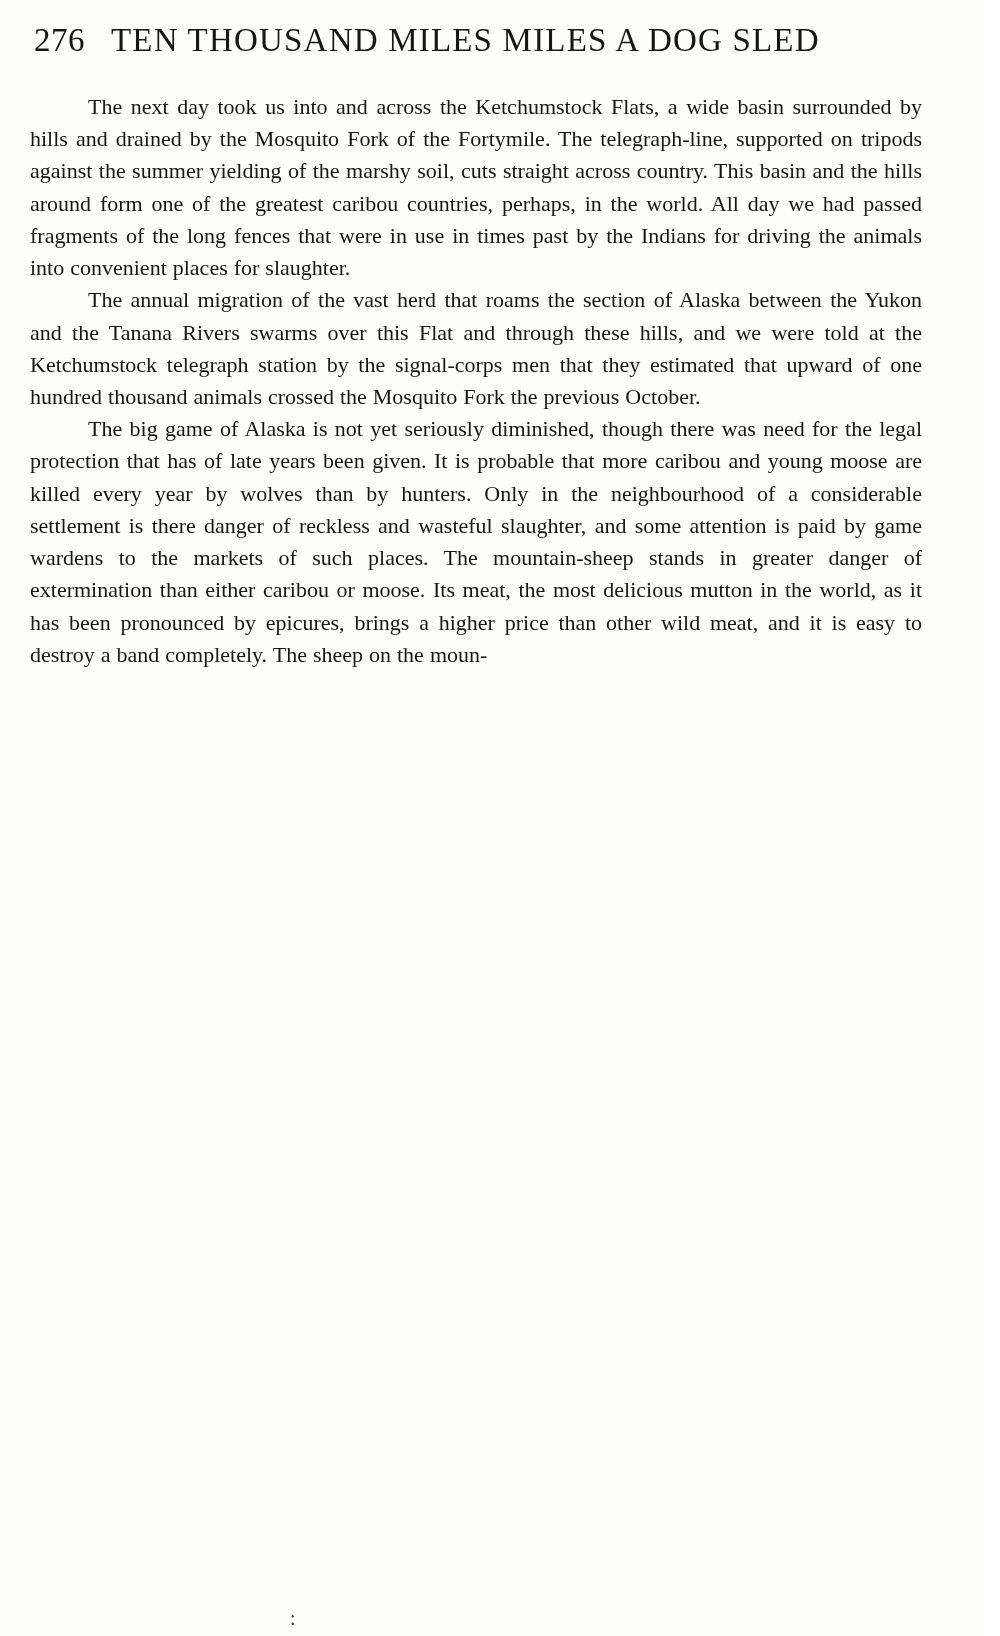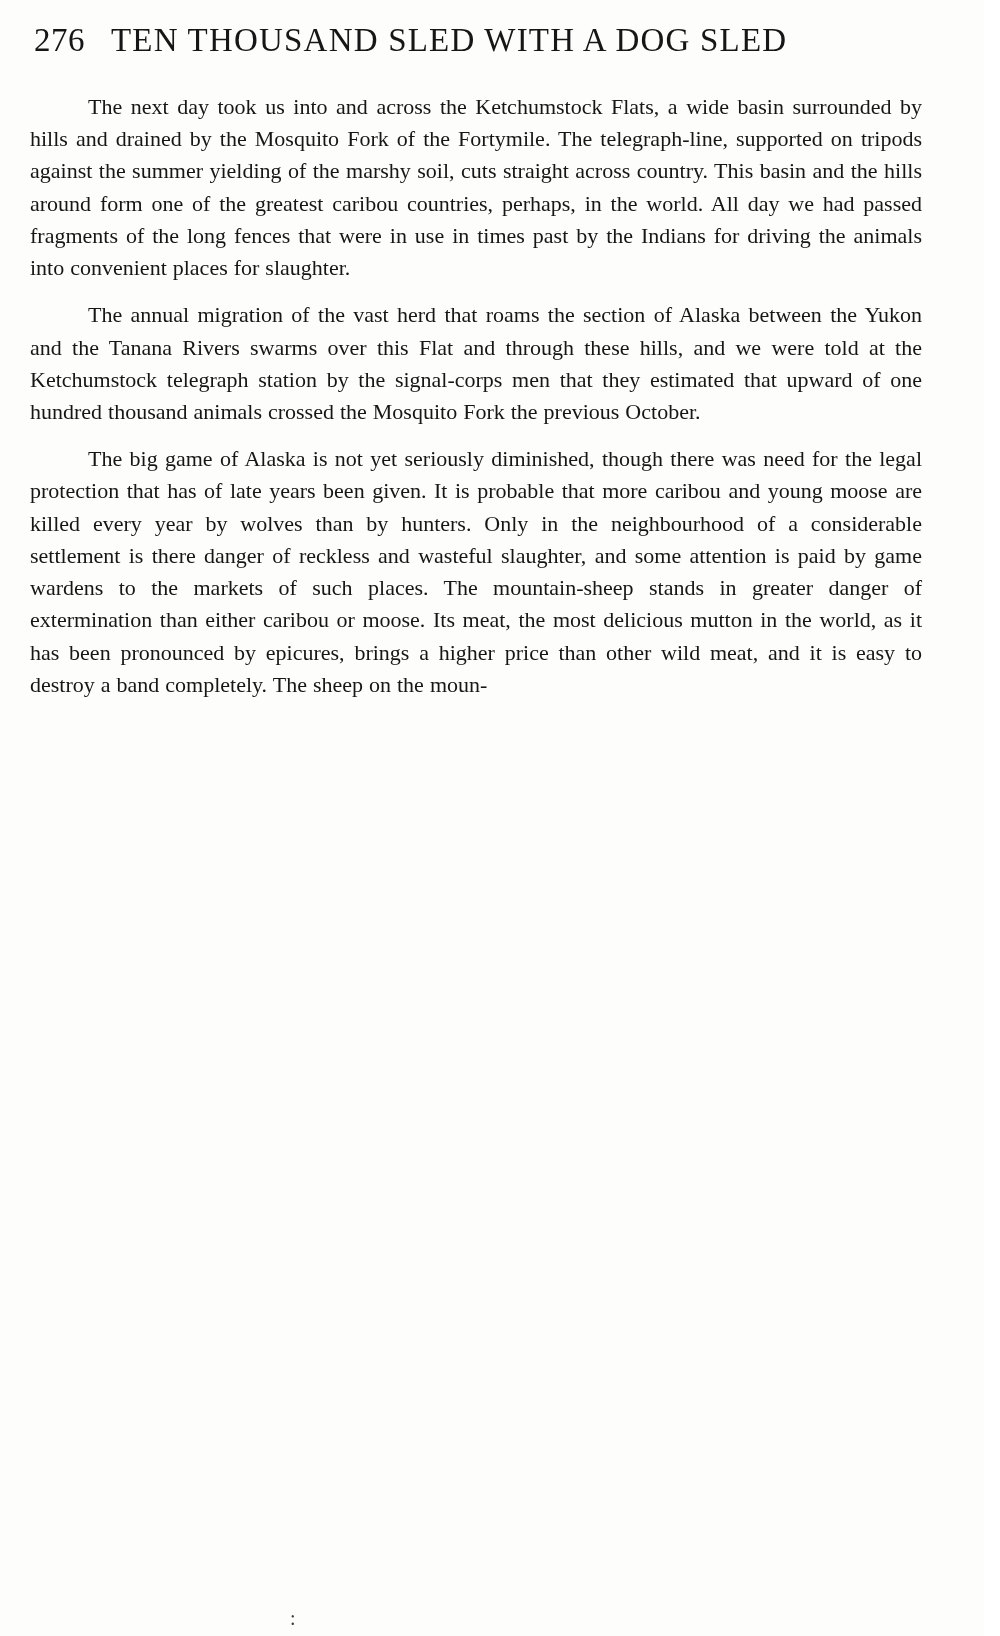--- a/index.html
+++ b/index.html
@@ -46,38 +46,38 @@
     margin: 0;
     font-size: 22px;
     line-height: 1.465;
     text-align: justify;
     text-justify: inter-word;
     text-indent: 58px;
     hyphens: none;
     word-spacing: 0.5px;
   }
   .body-text p + p {
-    margin-top: 15px;
+    margin-top: 0px;
   }
   .catchmark {
     position: absolute;
     left: 290px;
     bottom: 6px;
     font-size: 20px;
     color: #3a3a3a;
   }
 </style>
 </head>
 <body>
 
 <div class="page">
 
   <div class="running-head">
     <span class="folio">276</span>
-    <span class="head-title">TEN THOUSAND SLED WITH A DOG SLED</span>
+    <span class="head-title">TEN THOUSAND MILES MILES A DOG SLED</span>
   </div>
 
   <div class="body-text">
     <p>The next day took us into and across the Ketchumstock Flats, a wide basin surrounded by hills and drained by the Mosquito Fork of the Fortymile.   The telegraph-line, supported on tripods against the summer yielding of the marshy soil, cuts straight across country.  This basin and the hills around form one of the greatest caribou countries, perhaps, in the world.   All day we had passed fragments of the long fences that were in use in times past by the Indians for driving the animals into convenient places for slaughter.</p>
     <p>The annual migration of the vast herd that roams the section of Alaska between the Yukon and the Tanana Rivers swarms over this Flat and through these hills, and we were told at the Ketchumstock telegraph station by the signal-corps men that they estimated that upward of one hundred thousand animals crossed the Mosquito Fork the previous October.</p>
     <p>The big game of Alaska is not yet seriously diminished, though there was need for the legal protection that has of late years been given.   It is probable that more caribou and young moose are killed every year by wolves than by hunters.   Only in the neighbourhood of a considerable settlement is there danger of reckless and wasteful slaughter, and some attention is paid by game wardens to the markets of such places.   The mountain-sheep stands in greater danger of extermination than either caribou or moose.   Its meat, the most delicious mutton in the world, as it has been pronounced by epicures, brings a higher price than other wild meat, and it is easy to destroy a band completely.   The sheep on the moun-</p>
   </div>
 
   <div class="catchmark">:</div>
 

